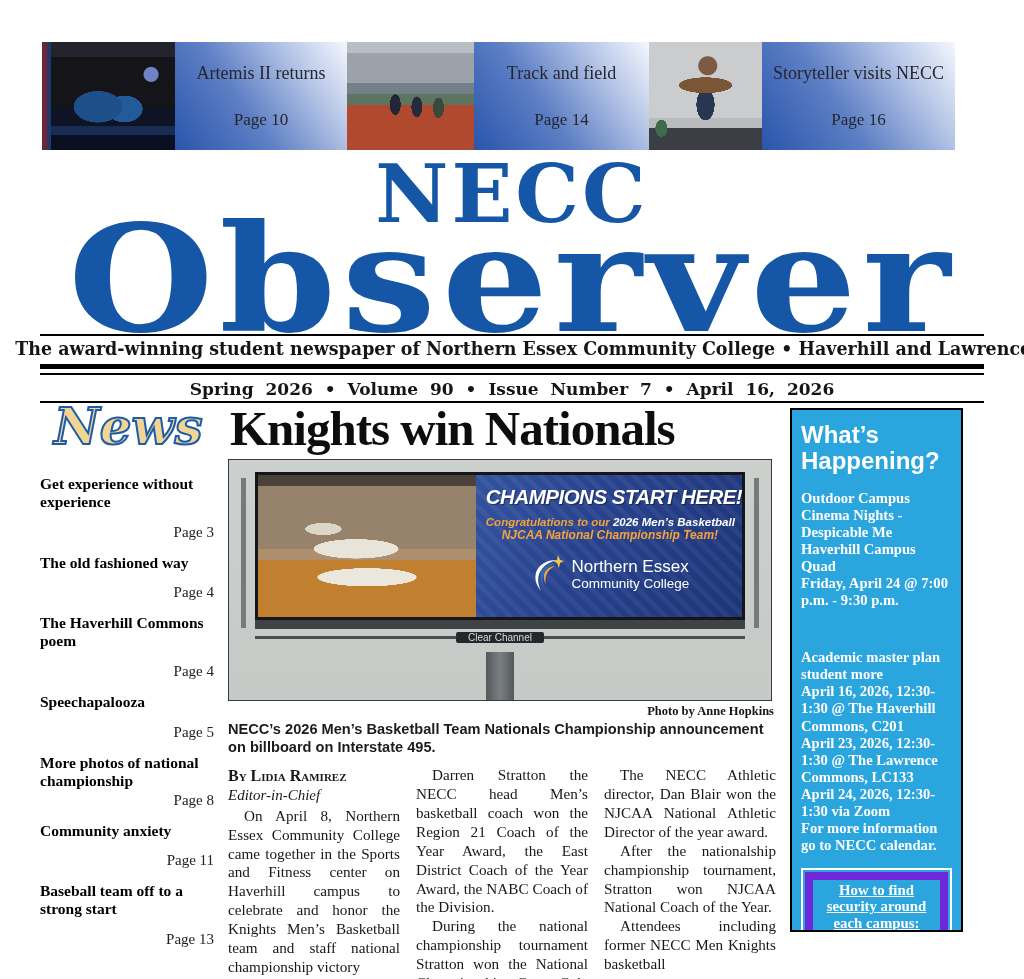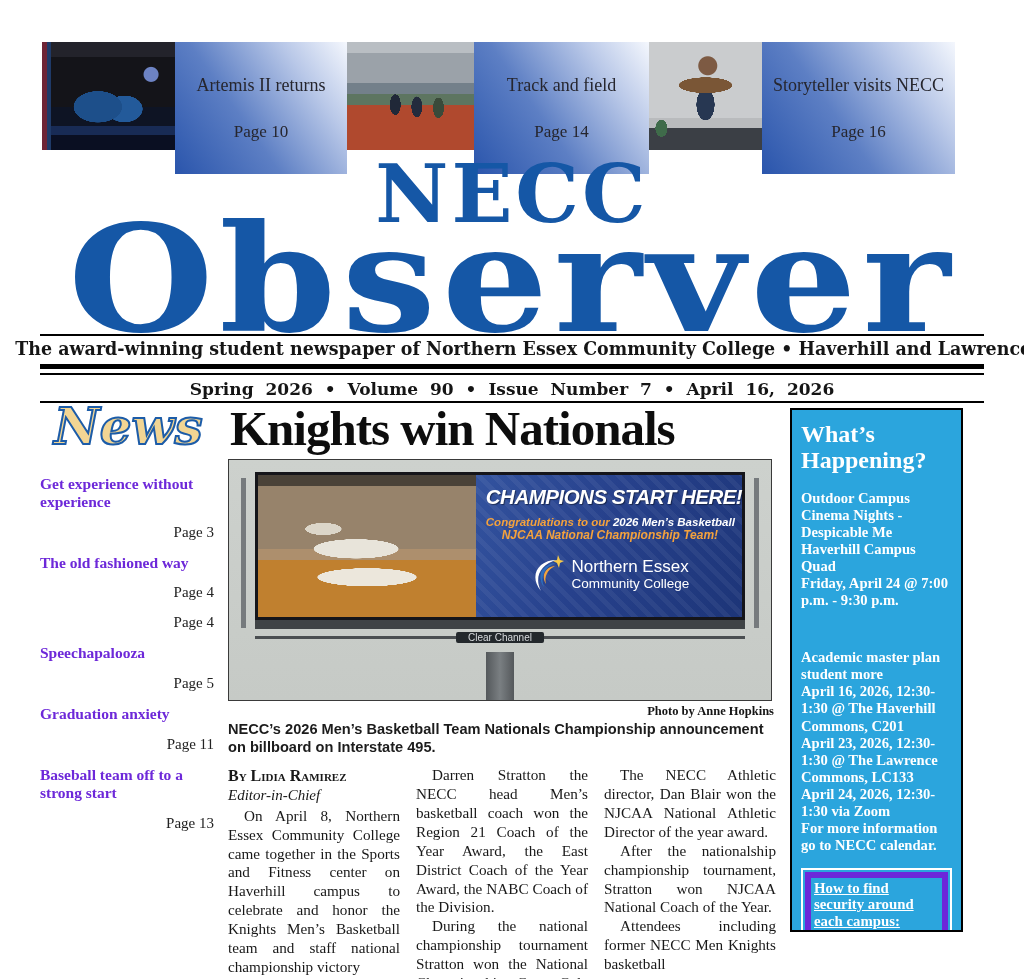--- a/index.html
+++ b/index.html
@@ -2,21 +2,21 @@
 <html style="--masthead-blue: #1557A6; --sidebar-blue: #2BA5DD; --news-bytes-gold: #F2D593; --news-bytes-outline: #1C5CA8; --billboard-blue: #27418C; --billboard-orange: #F5A23C;"><head>
 <meta charset="utf-8">
 <style>
   html,body{margin:0;padding:0;background:#fff;}
   #page{position:relative;width:1024px;height:979px;background:#fff;overflow:hidden;
         font-family:"Liberation Serif",serif;color:#151515;}
 
   
   #teasers{position:absolute;left:42px;top:42px;height:108px;display:flex;}
   .tz-photo{height:108px;flex:none;}
-  .tz-box{height:132px;flex:none;display:flex;flex-direction:column;justify-content:center;
+  .tz-box{height:108px;flex:none;display:flex;flex-direction:column;justify-content:center;
           align-items:center;gap:26px;
           background:linear-gradient(55deg,#2a55ac 0%,#5d7fc4 40%,#b9c8e8 75%,#f4f7fd 100%);}
   .tz-title{font-size:18px;color:#26262e;}
   .tz-page{font-size:17px;color:#26262e;}
   .ph-artemis{width:133px;background:
      radial-gradient(circle at 82% 30%, #6d83c4 0 7px, transparent 8px),
      linear-gradient(90deg,#6e2436 0 5px,#1f3a68 5px 9px, transparent 9px),
      radial-gradient(ellipse 40px 26px at 42% 60%, #1d4f8a 0 60%, transparent 61%),
      radial-gradient(ellipse 30px 22px at 62% 62%, #235a9a 0 60%, transparent 61%),
      linear-gradient(180deg,#23232b 0 14%,#141419 14% 60%,#0e1424 60% 78%,#182b55 78% 86%,#0a0f22 86% 100%);}
@@ -50,21 +50,21 @@
            font-family:"DejaVu Serif",serif;font-weight:bold;font-size:17px;word-spacing:6px;}
 
   
   #newsbytes{position:absolute;left:40px;top:406px;width:184px;}
   #nb-logo{font-family:"DejaVu Serif",serif;font-style:italic;font-weight:bold;line-height:.82;
            color:var(--news-bytes-gold,#F2D593);-webkit-text-stroke:2px var(--news-bytes-outline,#1C5CA8);
            text-shadow:0 0 1px #1C5CA8;margin-bottom:28px;}
   #nb-logo .l1{font-size:50px;margin-left:14px;}
   #nb-logo .l2{font-size:50px;margin-left:34px;margin-top:-6px;}
   .nb-item{margin-bottom:13px;}
-  .nb-title{font-weight:bold;font-size:15.5px;line-height:1.15;color:#6d28d9;}
+  .nb-title{font-weight:bold;font-size:15.5px;line-height:1.15;color:#000000;}
   .nb-page{font-size:15px;text-align:right;padding-right:10px;margin-top:13px;color:#222;}
 
   
   #center{position:absolute;left:228px;top:404px;width:548px;}
   #headline{font-family:"Liberation Serif",serif;font-weight:bold;font-size:49px;
             letter-spacing:-1px;line-height:1;color:#0d0d0d;margin:0 0 6px 2px;white-space:nowrap;}
   #billboard{position:relative;width:542px;height:240px;border:1px solid #3a3a3a;
              background:linear-gradient(180deg,#cdd1cd 0%,#c6cac6 100%);overflow:hidden;}
   .mast-l,.mast-r{position:absolute;top:18px;width:5px;height:150px;background:#767a7d;}
   .mast-l{left:12px;} .mast-r{right:12px;}
@@ -103,28 +103,28 @@
   #cols{display:flex;justify-content:space-between;margin-top:10px;}
   .col{width:172px;font-size:15.2px;line-height:1.24;text-align:justify;color:#181818;}
   .col p{margin:0;text-indent:16px;}
   #byline{font-weight:bold;font-variant:small-caps;font-size:16px;text-indent:0;}
   #byrole{font-style:italic;font-size:15px;text-indent:0;margin-bottom:2px;}
 
   
   #sidebar{position:absolute;left:790px;top:408px;width:173px;height:524px;box-sizing:border-box;
            background:var(--sidebar-blue,#2BA5DD);border:2px solid #000;color:#fff;
            padding:12px 9px 10px 9px;overflow:hidden;}
-  #sb-title{font-family:Liberation Serif, serif;font-weight:bold;font-size:24px;line-height:1.08;
+  #sb-title{font-family:Liberation Sans, sans-serif;font-weight:bold;font-size:24px;line-height:1.08;
             margin-bottom:16px;}
   .sb-event{font-family:"Liberation Serif",serif;font-weight:bold;font-size:14.6px;line-height:1.17;}
   .sb-event div{margin:0;}
   #sb-ev1{margin-bottom:40px;}
   #sb-ev2{margin-bottom:14px;}
   #sb-sec-outer{border:2px solid #fff;padding:2px;}
-  #sb-sec-inner{border:6px solid #6d28d9;padding:2px 3px;}
+  #sb-sec-inner{border:8px solid #6d28d9;padding:2px 3px;text-align:center;}
   #sb-sec-title{font-family:"Liberation Serif",serif;font-weight:bold;font-size:14.8px;
                 line-height:1.1;text-decoration:underline;}
 </style>
 </head>
 <body>
 
 <div id="page">
 
   <div id="teasers">
     <div class="tz-photo ph-artemis"></div>
@@ -159,28 +159,33 @@
     </div>
     <div class="nb-item">
       <div class="nb-title">Get experience without experience</div>
       <div class="nb-page">Page 3</div>
     </div>
     <div class="nb-item">
       <div class="nb-title">The old fashioned way</div>
       <div class="nb-page">Page 4</div>
     </div>
     <div class="nb-item">
+      <div class="nb-title">The Haverhill Commons poem</div>
       <div class="nb-page">Page 4</div>
     </div>
     <div class="nb-item">
       <div class="nb-title">Speechapalooza</div>
       <div class="nb-page">Page 5</div>
     </div>
     <div class="nb-item">
-      <div class="nb-title">Graduation anxiety</div>
+      <div class="nb-title">More photos of national championship</div>
+      <div class="nb-page" style="margin-top:2px">Page 8</div>
+    </div>
+    <div class="nb-item">
+      <div class="nb-title">Community anxiety</div>
       <div class="nb-page">Page 11</div>
     </div>
     <div class="nb-item">
       <div class="nb-title">Baseball team off to a strong start</div>
       <div class="nb-page" style="">Page 13</div>
     </div>
 
   </div>
 
   <div id="center">

